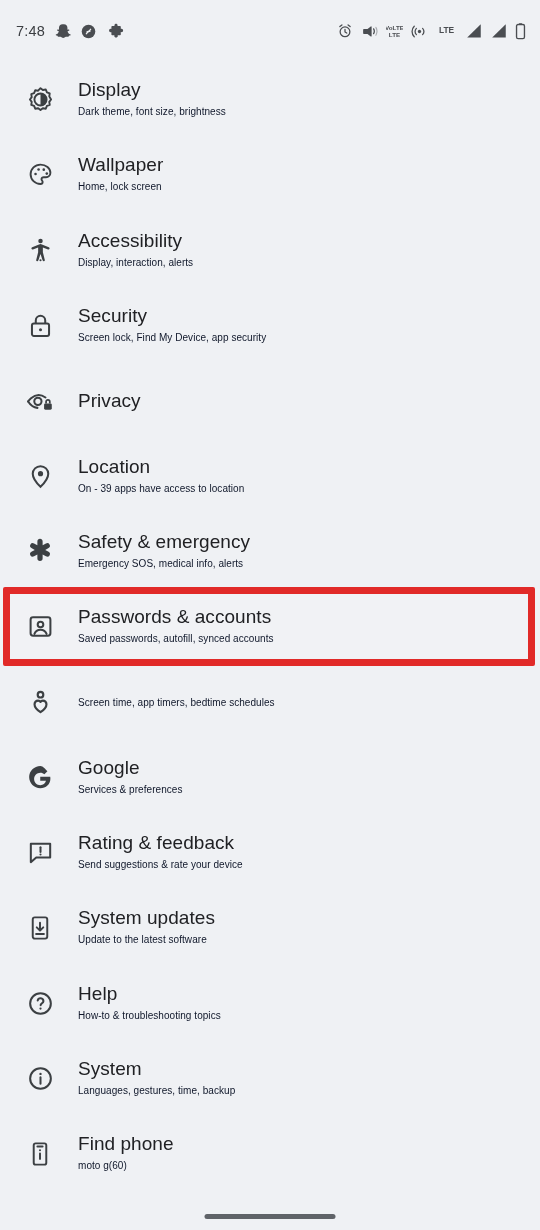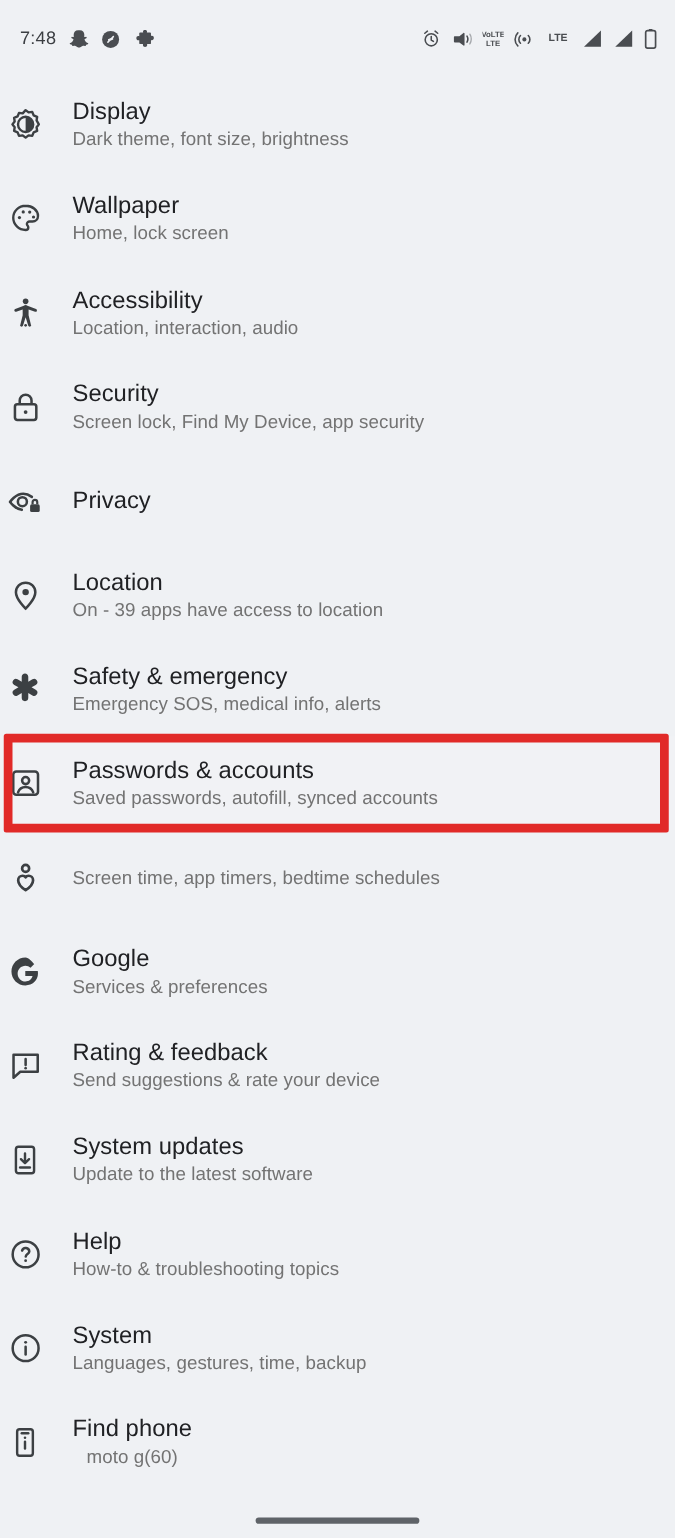--- a/index.html
+++ b/index.html
@@ -55,20 +55,21 @@
     top: 62px;
     left: 0;
     width: 540px;
   }
   .row {
     position: relative;
     height: 75.3px;
     display: flex;
     align-items: center;
     box-sizing: border-box;
+    padding-left: 20px;
   }
   .row-icon {
     width: 40px;
     min-width: 40px;
     height: 40px;
     display: flex;
     align-items: center;
     justify-content: center;
     color: #3c4043;
   }
@@ -79,26 +80,25 @@
     flex-direction: column;
     justify-content: center;
   }
   .row-title {
     font-size: 19px;
     line-height: 23px;
     color: #202124;
     letter-spacing: .05px;
   }
   .row-sub {
-    font-size: 15px;
+    font-size: 10px;
     line-height: 18px;
-    color: #737373;
+    color: #0f172a;
     margin-top: 2px;
     letter-spacing: .05px;
-    text-align: center;
   }
 
   
   .row.highlight {
     background: #f1f2f5;
   }
   #highlight-box {
     position: absolute;
     border: 7px solid #e12a28;
     border-radius: 2px;
@@ -239,21 +239,21 @@
         <svg width="27" height="27" viewBox="0 0 24 24" fill="currentColor">
       <circle cx="12" cy="3.6" r="2"></circle>
       <path d="M12 6.2c-.5 0-.9.2-1.3.5L4.6 9.1a1 1 0 0 0 .7 1.9l4.6-1.6v4.1l-1.5 6a1.05 1.05 0 0 0 2 .6l1.6-5.1 1.6 5.1a1.05 1.05 0 0 0 2-.6l-1.5-6V9.4l4.6 1.6a1 1 0 0 0 .7-1.9l-6.1-2.4c-.4-.3-.8-.5-1.3-.5z"></path>
       <circle cx="9.1" cy="20.7" r=".95"></circle>
           <circle cx="12" cy="20.7" r=".95"></circle>
           <circle cx="14.9" cy="20.7" r=".95"></circle>
     </svg>
       </div>
       <div class="row-text">
         <div class="row-title">Accessibility</div>
-        <div class="row-sub">Location, interaction, audio</div>
+        <div class="row-sub">Display, interaction, alerts</div>
       </div>
     </div>
     <div class="row">
       <div class="row-icon">
         <svg width="27" height="27" viewBox="0 0 24 24" fill="none" stroke="currentColor" stroke-width="1.8">
       <rect x="4.4" y="10.2" width="15.2" height="11.1" rx="1.7"></rect>
       <path d="M7.8 10.1V7.5a4.2 4.2 0 0 1 8.4 0v2.6"></path>
       <circle cx="12" cy="15.7" r="1.35" fill="currentColor" stroke="none"></circle>
     </svg>
       </div>

